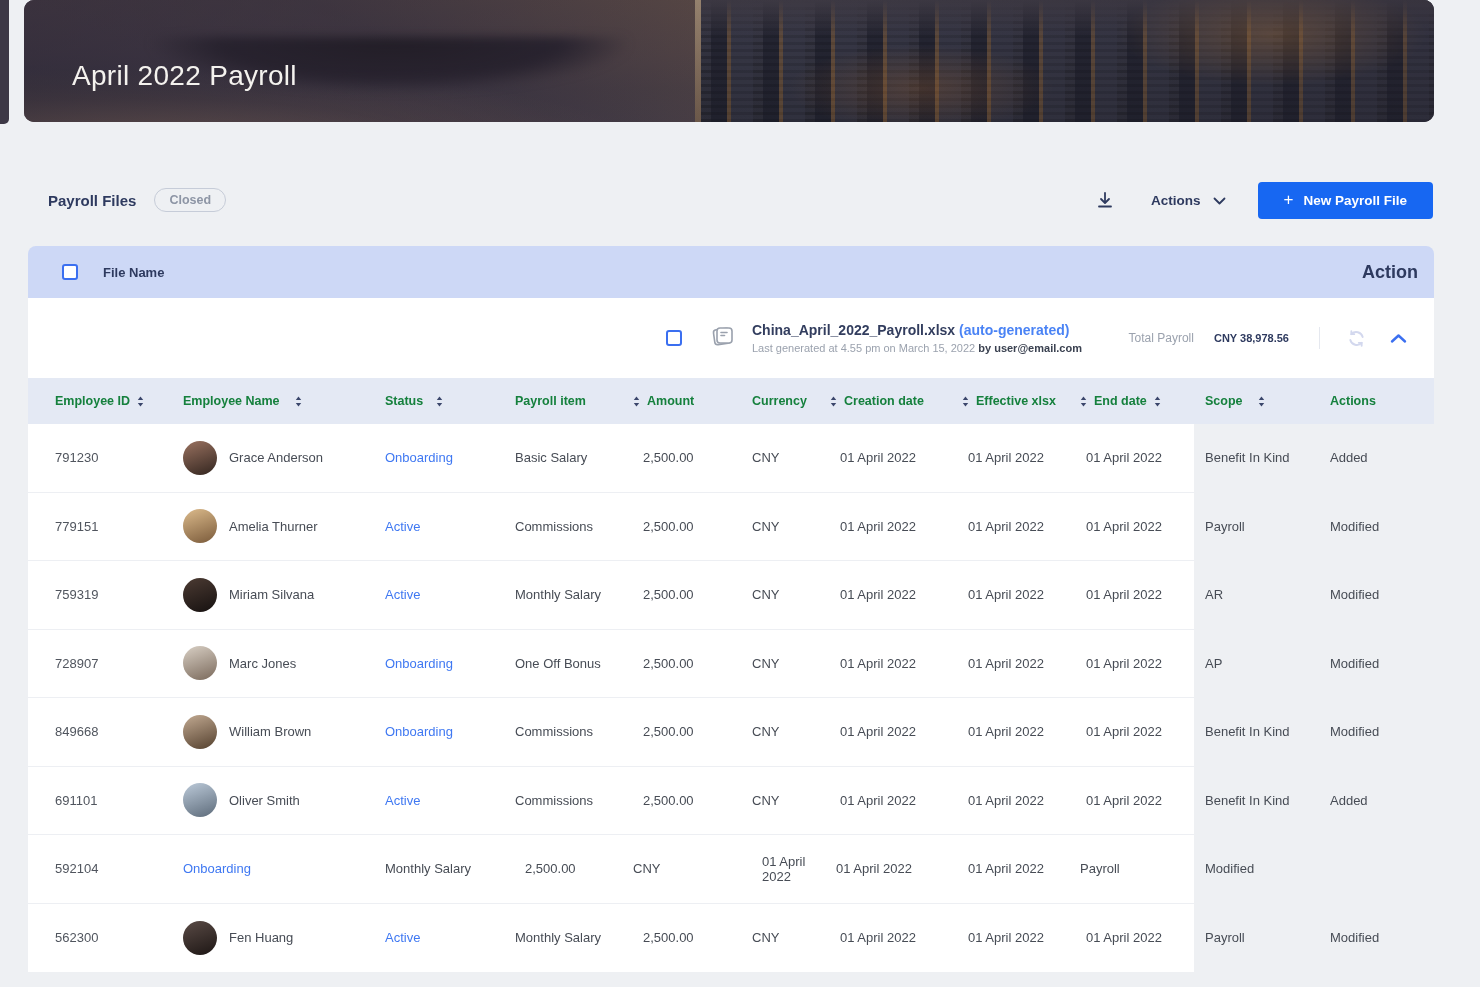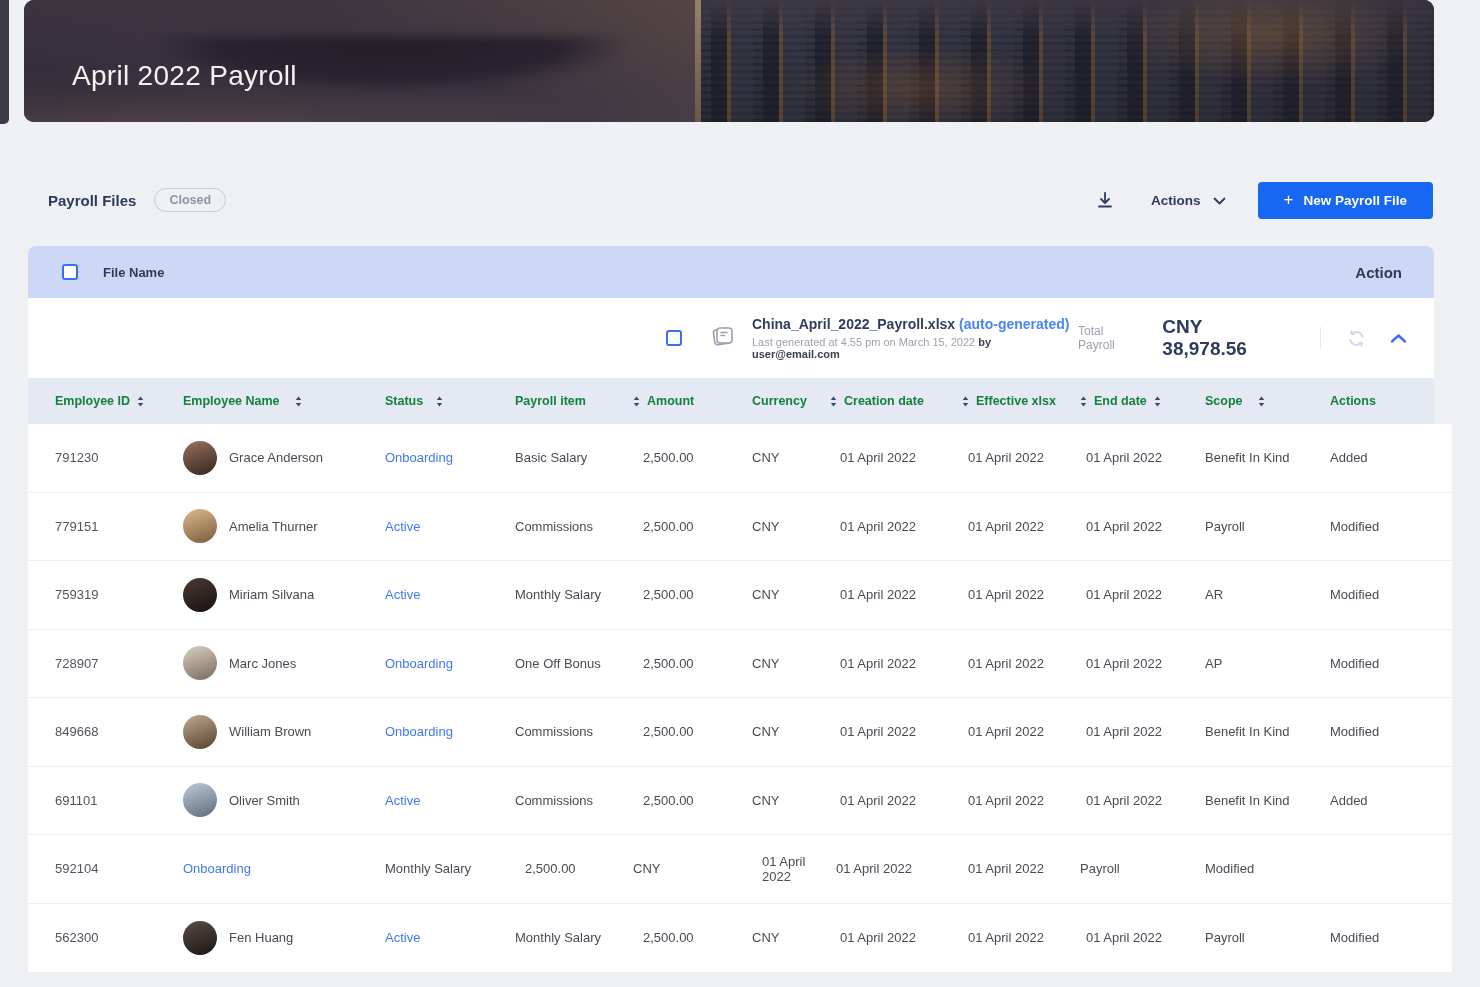--- a/index.html
+++ b/index.html
@@ -55,48 +55,48 @@
   .tb-actions .chev { margin-left:12px; }
   .btn-primary { display:flex; align-items:center; justify-content:center; gap:10px;
     background:#1767f2; color:#ffffff; border:none; border-radius:4px;
     height:37px; padding:0 26px; font-size:13.5px; font-weight:bold; cursor:pointer;
     font-family:"Liberation Sans", sans-serif; }
   .btn-plus { font-size:17px; font-weight:normal; line-height:1; position:relative; top:-1px; }
 
   
   .filebar { position:absolute; left:28px; top:246px; width:1406px; height:52px;
     background:#cdd8f6; border-radius:8px 8px 0 0; display:flex; align-items:center;
-    padding:0 32px 0 34px; }
+    padding:0 16px 0 34px; }
   .filebar-label { margin-left:25px; font-size:13px; font-weight:bold; color:#2e3a5f; }
-  .filebar-action { margin-left:auto; font-size:15px; font-weight:bold; color:#2e3a5f; }
+  .filebar-action { margin-left:auto; font-size:18px; font-weight:bold; color:#2e3a5f; }
   .checkbox { width:16px; height:16px; border:2px solid #3b6ff0; border-radius:3px; background:#fff; cursor:pointer; flex:none; }
 
   .filerow { position:absolute; left:28px; top:298px; width:1406px; height:80px;
     background:#ffffff; display:flex; align-items:center; padding-right:24px; }
   .filerow-check { margin-left:638px; }
   .filerow-icon { margin-left:26px; flex:none; }
   .filerow-text { margin-left:14px; }
   .fname { font-size:14px; font-weight:600; color:#323d5e; }
   .fname .tag { color:#4a83f5; font-weight:600; }
   .fsub { margin-top:4px; font-size:11px; color:#9ba2ae; }
   .fsub b { color:#3a4150; }
   .filerow-right { margin-left:auto; display:flex; align-items:center; }
   .total-label { font-size:12px; color:#9ba2ae; }
-  .total-value { margin-left:20px; font-size:19px; font-weight:bold; color:#2e3a5f; }
+  .total-value { margin-left:20px; font-size:11px; font-weight:bold; color:#2e3a5f; }
   .vdivider { width:1px; height:22px; background:#e5e8ef; margin:0 24px 0 30px; }
 
   
   .grid { display:grid; align-items:center; padding-left:27px;
     grid-template-columns:128px 202px 130px 118px 119px 78px 132px 118px 125px 125px 1fr; }
   .colheader { position:absolute; left:28px; top:378px; width:1406px; height:46px; background:#e4e9f4; }
   .col-h { display:flex; align-items:center; gap:7px; font-size:12.5px; font-weight:bold; color:#15803d; }
   .sort { display:inline-flex; flex-direction:column; gap:2px; cursor:pointer; flex:none; }
   .sort svg { display:block; }
 
-  .tbody { position:absolute; left:28px; top:424px; width:1424px; }
+  .tbody { position:absolute; left:28px; top:424px; width:1166px; }
   .erow { height:68.5px; background:#ffffff; border-bottom:1px solid #edeff3; cursor:pointer; }
   .erow:last-child { border-bottom:none; }
   .cell { font-size:13px; color:#474c55; }
   .cell-id { color:#50555e; }
   .cell-name { display:flex; align-items:center; gap:12px; }
   .avatar { width:34px; height:34px; border-radius:50%; flex:none; background:#999; }
   .cell-status { color:#3f78f2; }
   .cell-amt, .cell-date { padding-left:10px; }
   .cell-date2 { padding-left:6px; }
 </style>

